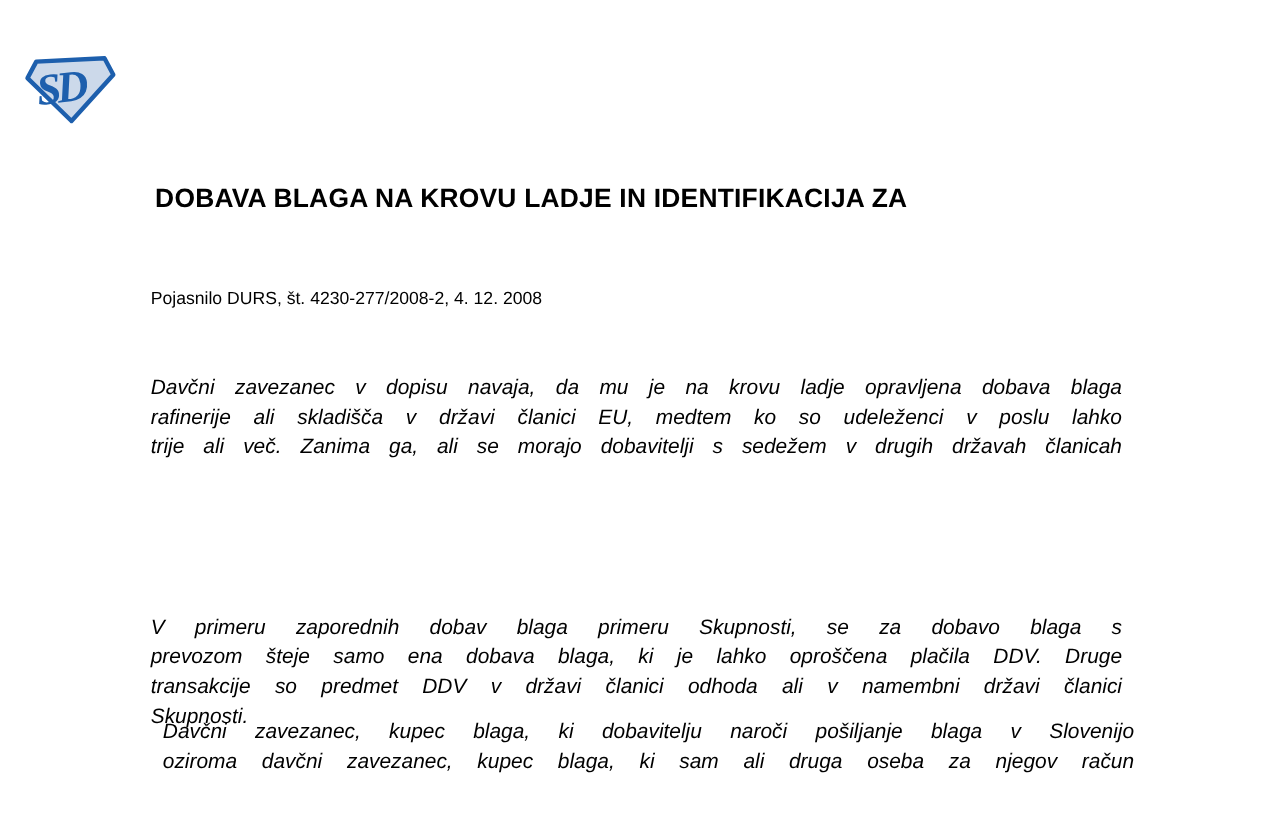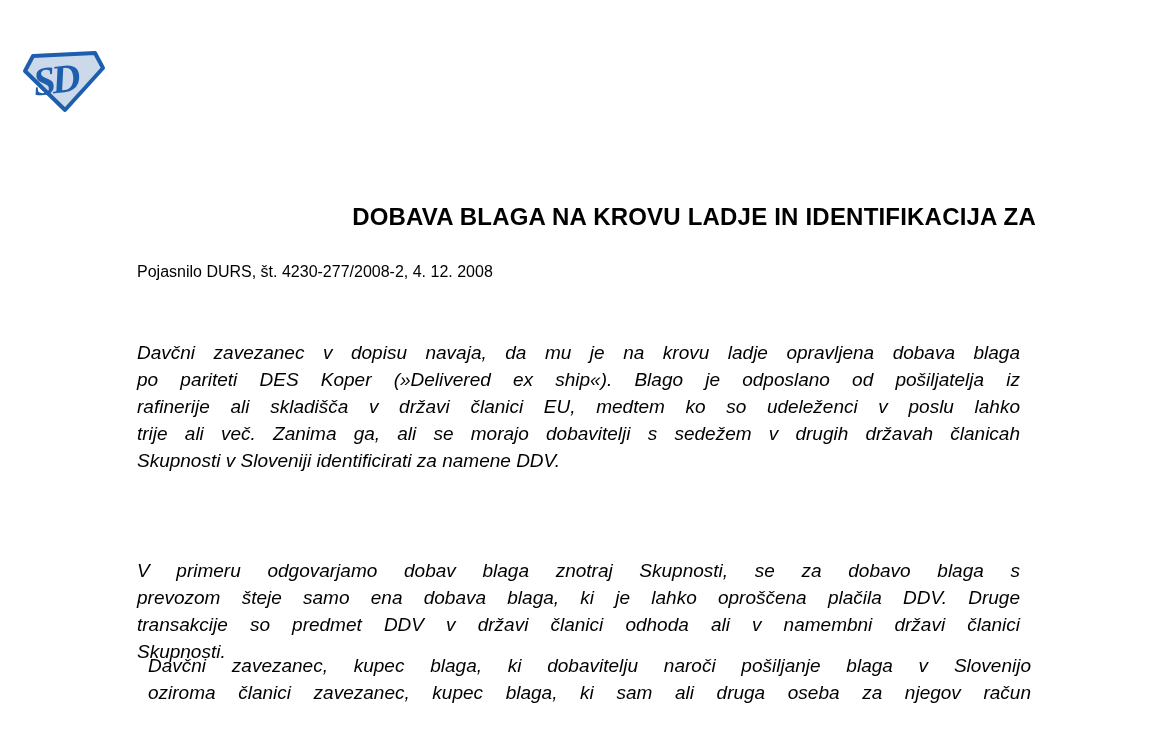--- a/index.html
+++ b/index.html
@@ -21,28 +21,27 @@
   .content {
     position: absolute;
     left: 137px;
     top: 0;
     width: 883px;
     height: 100%;
   }
   .title {
     position: absolute;
     top: 165px;
-    left: 16px;
+    left: 4px;
     width: 100%;
-    text-align: right;
+    text-align: left;
     font-weight: bold;
     font-size: 24px;
     line-height: 31px;
     letter-spacing: 0.2px;
-    margin-top: 36px;
   }
   .subtitle {
     position: absolute;
     top: 258px;
     left: 0;
     font-size: 16px;
     line-height: 27px;
   }
   .para {
     position: absolute;
@@ -75,33 +74,31 @@
   <div class="content">
 
     <div class="title">
       <div>DOBAVA BLAGA NA KROVU LADJE IN IDENTIFIKACIJA ZA</div>
     </div>
 
     <div class="subtitle">Pojasnilo DURS, št. 4230-277/2008-2, 4. 12. 2008</div>
 
     <div class="para p1">
         <div class="line fill">Davčni zavezanec v dopisu navaja, da mu je na krovu ladje opravljena dobava blaga</div>
-        <div class="line fill">po pariteti DES Koper (»Delivered ex ship«). Blago je odposlano od pošiljatelja iz</div>
         <div class="line fill">rafinerije ali skladišča v državi članici EU, medtem ko so udeleženci v poslu lahko</div>
         <div class="line fill">trije ali več. Zanima ga, ali se morajo dobavitelji s sedežem v drugih državah članicah</div>
-        <div class="line">Skupnosti v Sloveniji identificirati za namene DDV.</div>
       </div>
 
 
     <div class="para p3 italic">
-        <div class="line fill">V primeru odgovarjamo dobav blaga znotraj Skupnosti, se za dobavo blaga s</div>
+        <div class="line fill">V primeru zaporednih dobav blaga primeru Skupnosti, se za dobavo blaga s</div>
         <div class="line fill">prevozom šteje samo ena dobava blaga, ki je lahko oproščena plačila DDV. Druge</div>
         <div class="line fill">transakcije so predmet DDV v državi članici odhoda ali v namembni državi članici</div>
         <div class="line">Skupnosti.</div>
       </div>
 
     <div class="para p4 italic justify-all">
         <div class="line fill">Davčni zavezanec, kupec blaga, ki dobavitelju naroči pošiljanje blaga v Slovenijo</div>
-        <div class="line fill">oziroma članici zavezanec, kupec blaga, ki sam ali druga oseba za njegov račun</div>
+        <div class="line fill">oziroma davčni zavezanec, kupec blaga, ki sam ali druga oseba za njegov račun</div>
       </div>
 
   </div>
 </div>
 
 </body></html>

